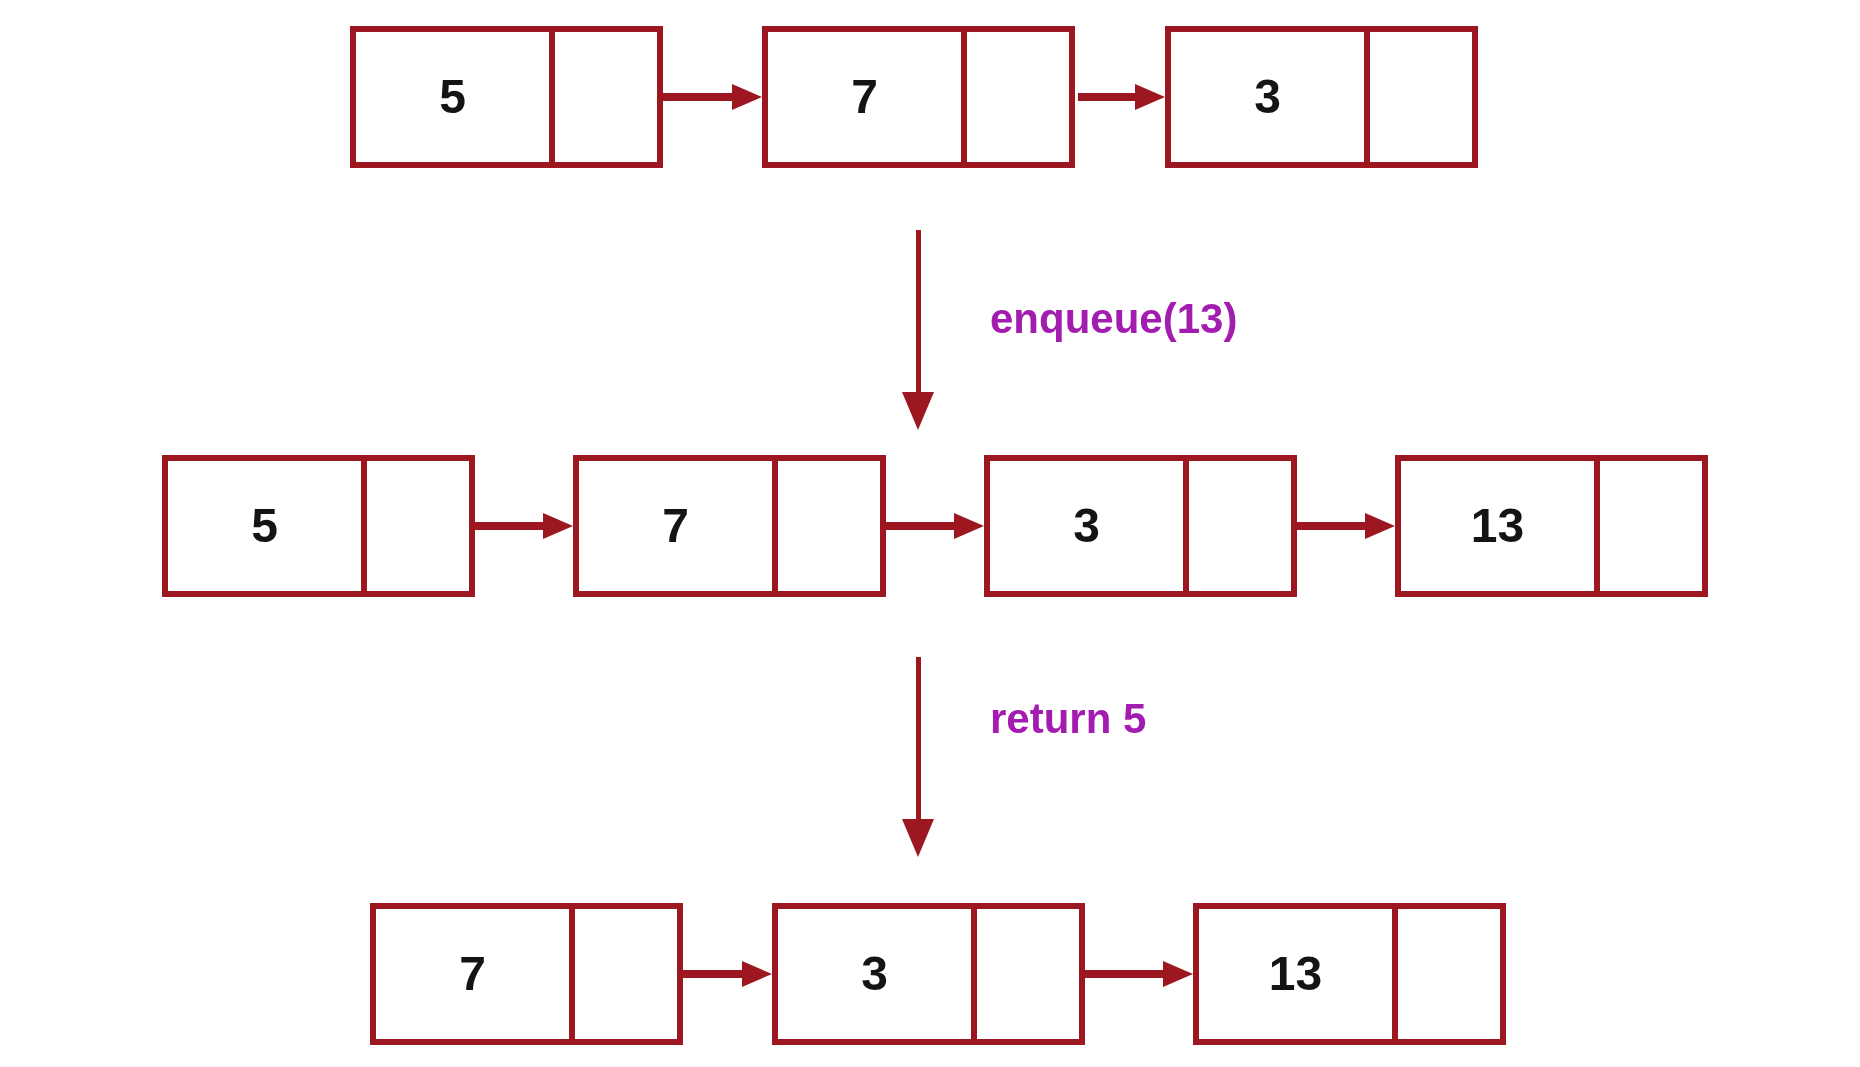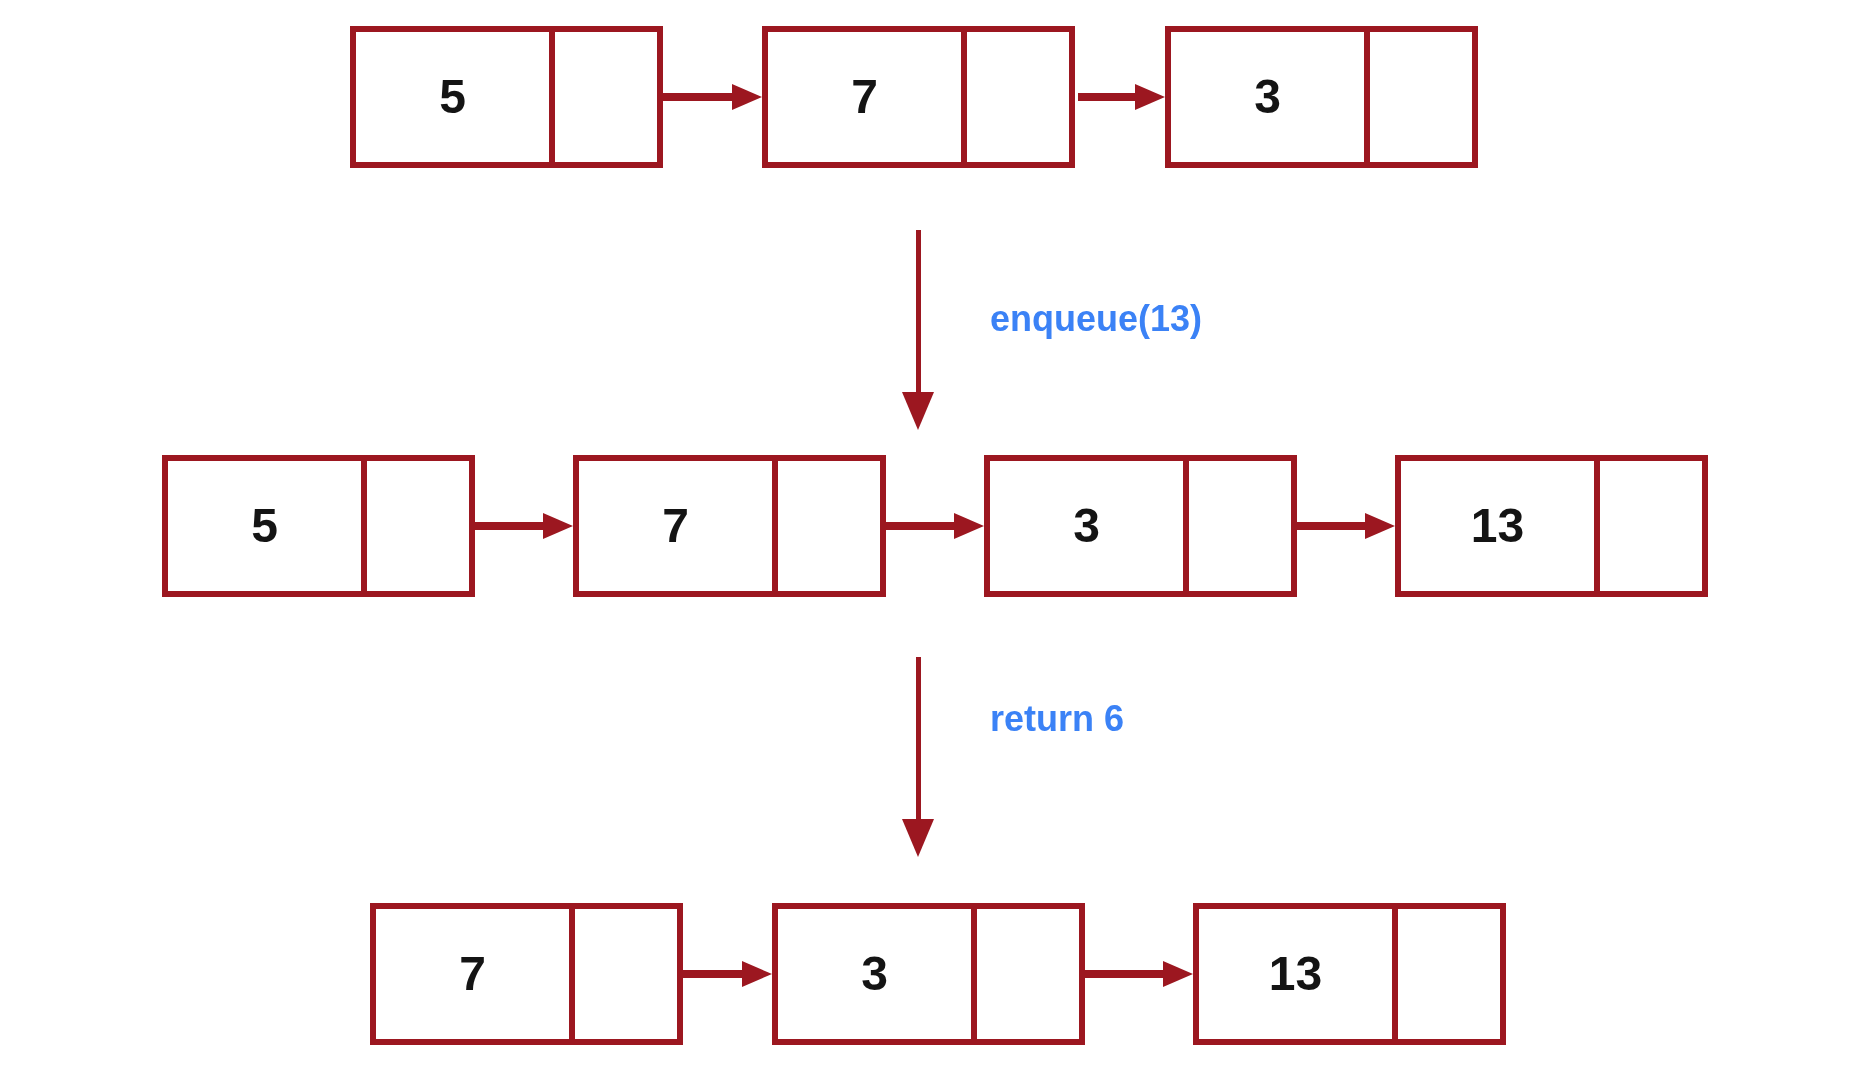--- a/index.html
+++ b/index.html
@@ -45,21 +45,21 @@
     position:absolute;width:5px;background:var(--accent);
   }
   .vhead{
     position:absolute;width:0;height:0;
     border-top:38px solid var(--accent);
     border-left:16px solid transparent;
     border-right:16px solid transparent;
   }
   .op-label{
     position:absolute;
-    font-size:36px;font-weight:700;color:#3b82f6;
+    font-size:42px;font-weight:700;color:#a21caf;
     line-height:62px;
     white-space:nowrap;
   }
   .op-line{display:block;}
 </style>
 </head>
 <body>
 
 <div class="canvas" style="--accent: #9C1720; --valcolor: #141414; background: rgb(255, 255, 255);">
 
@@ -121,21 +121,21 @@
   <div class="hline" style="left:475px;top:522px;width:68px"></div>
   <div class="hhead" style="left:543px;top:513px"></div>
   <div class="hline" style="left:886px;top:522px;width:68px"></div>
   <div class="hhead" style="left:954px;top:513px"></div>
   <div class="hline" style="left:1297px;top:522px;width:68px"></div>
   <div class="hhead" style="left:1365px;top:513px"></div>
 
   <div class="vline" style="left:916px;top:657px;height:162px"></div>
   <div class="vhead" style="left:902px;top:819px"></div>
   <div class="op-label" style="left:990px;top:688px">
-    <span class="op-line">return 6</span>
+    <span class="op-line">return 5</span>
   </div>
 
   <div class="node" style="left:370px;top:903px">
     <div class="cell-data">
       <span class="val">7</span>
     </div>
     <div class="cell-ptr"></div>
   </div>
   <div class="node" style="left:772px;top:903px">
     <div class="cell-data">

